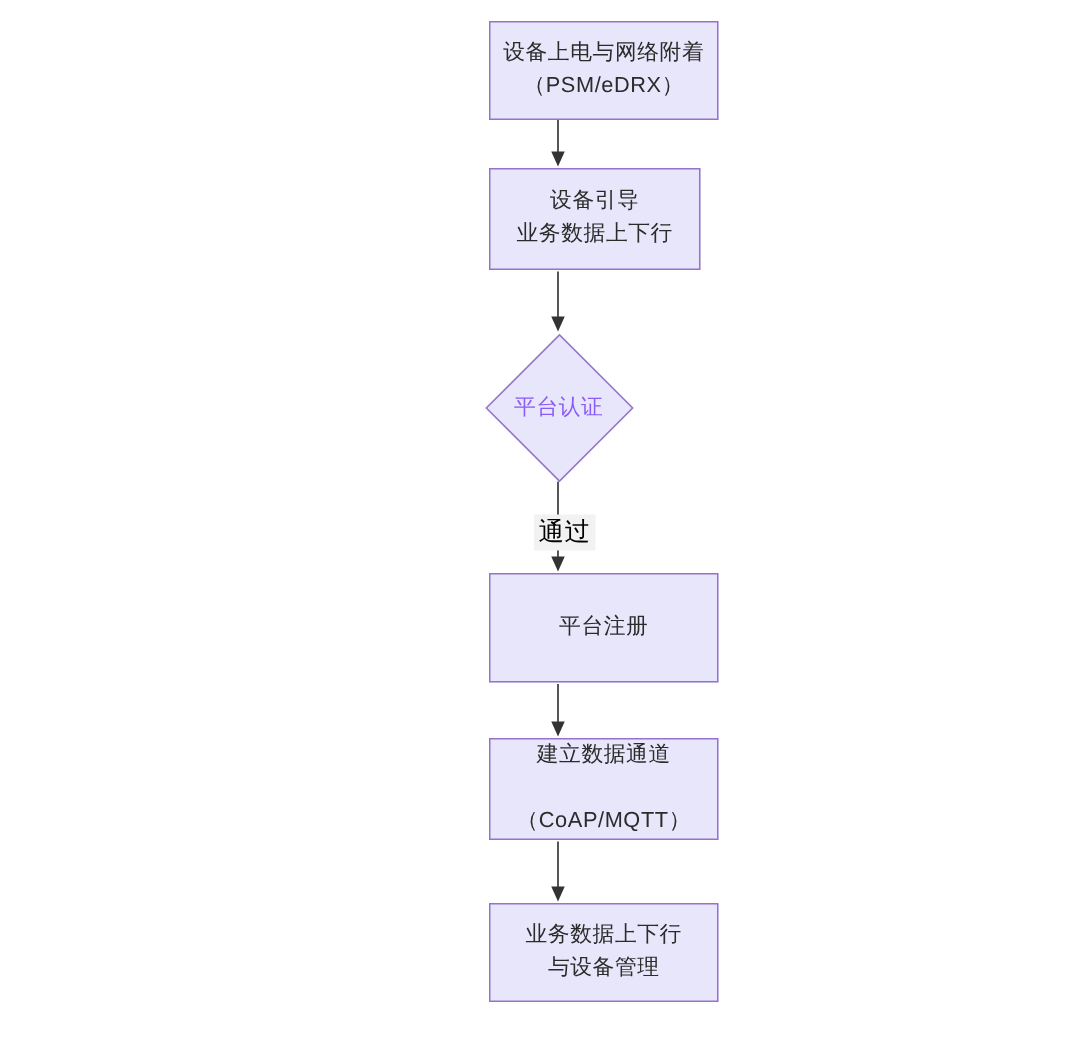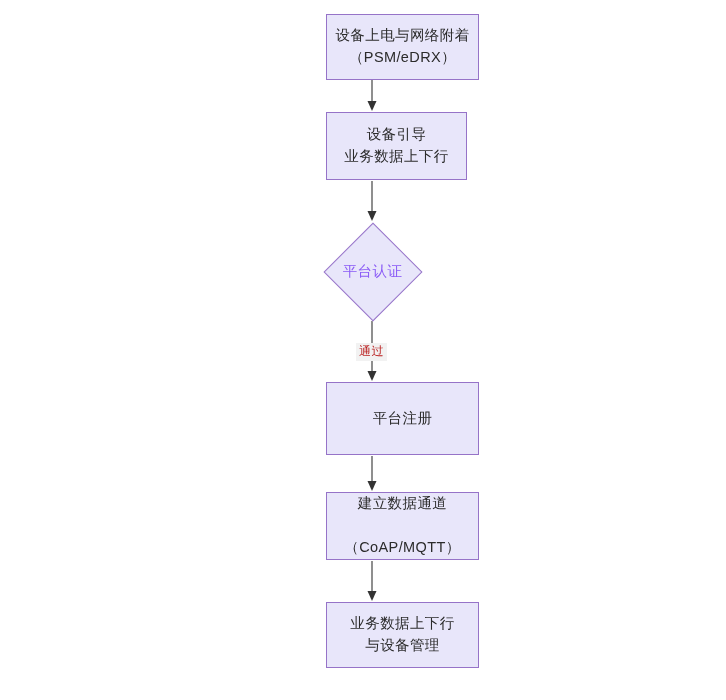--- a/index.html
+++ b/index.html
@@ -63,22 +63,22 @@
     z-index: 3;
     font-size: 14.5px;
     color: #8b5cf6;
     letter-spacing: 0.4px;
     white-space: nowrap;
   }
   .edge-label {
     position: absolute;
     z-index: 4;
     background: #f2f2f2;
-    color: #b91c1c;
-    font-size: 12px;
+    color: #000000;
+    font-size: 17px;
     line-height: 1.3;
     padding: 1px 3px;
     white-space: nowrap;
     letter-spacing: 0.4px;
   }
   svg.connectors {
     position: absolute;
     left: 0;
     top: 0;
     width: 726px;

